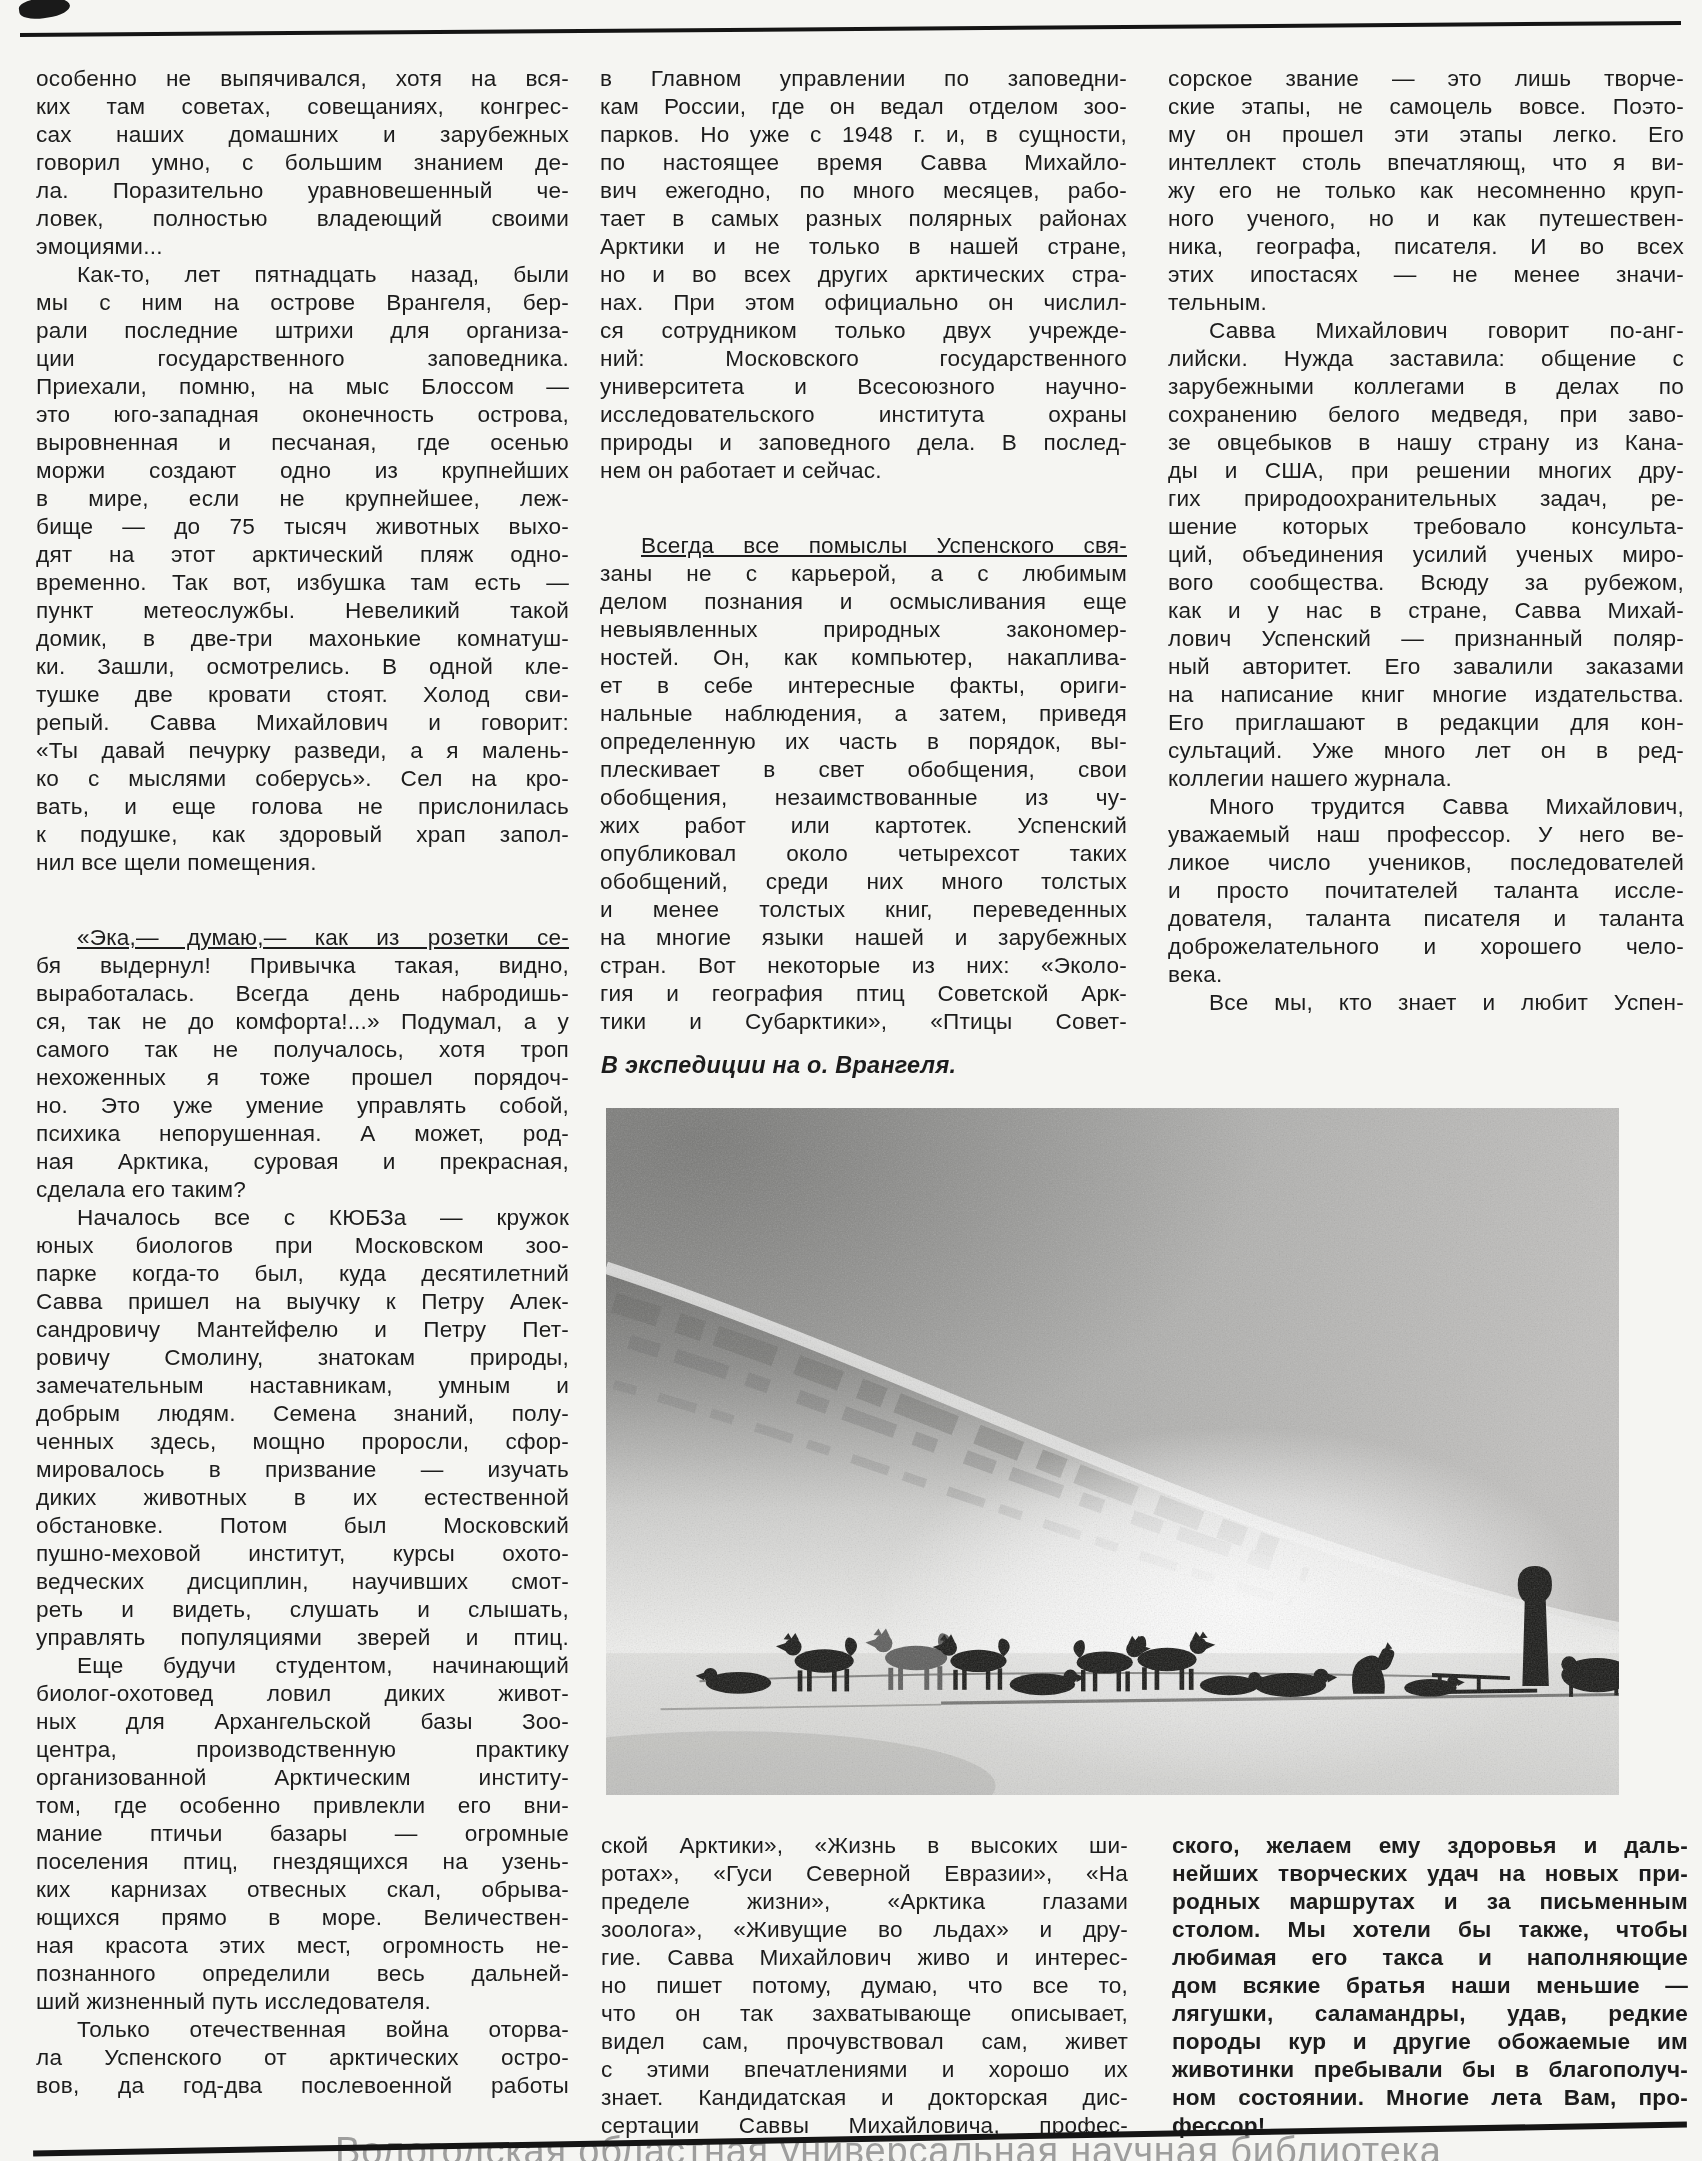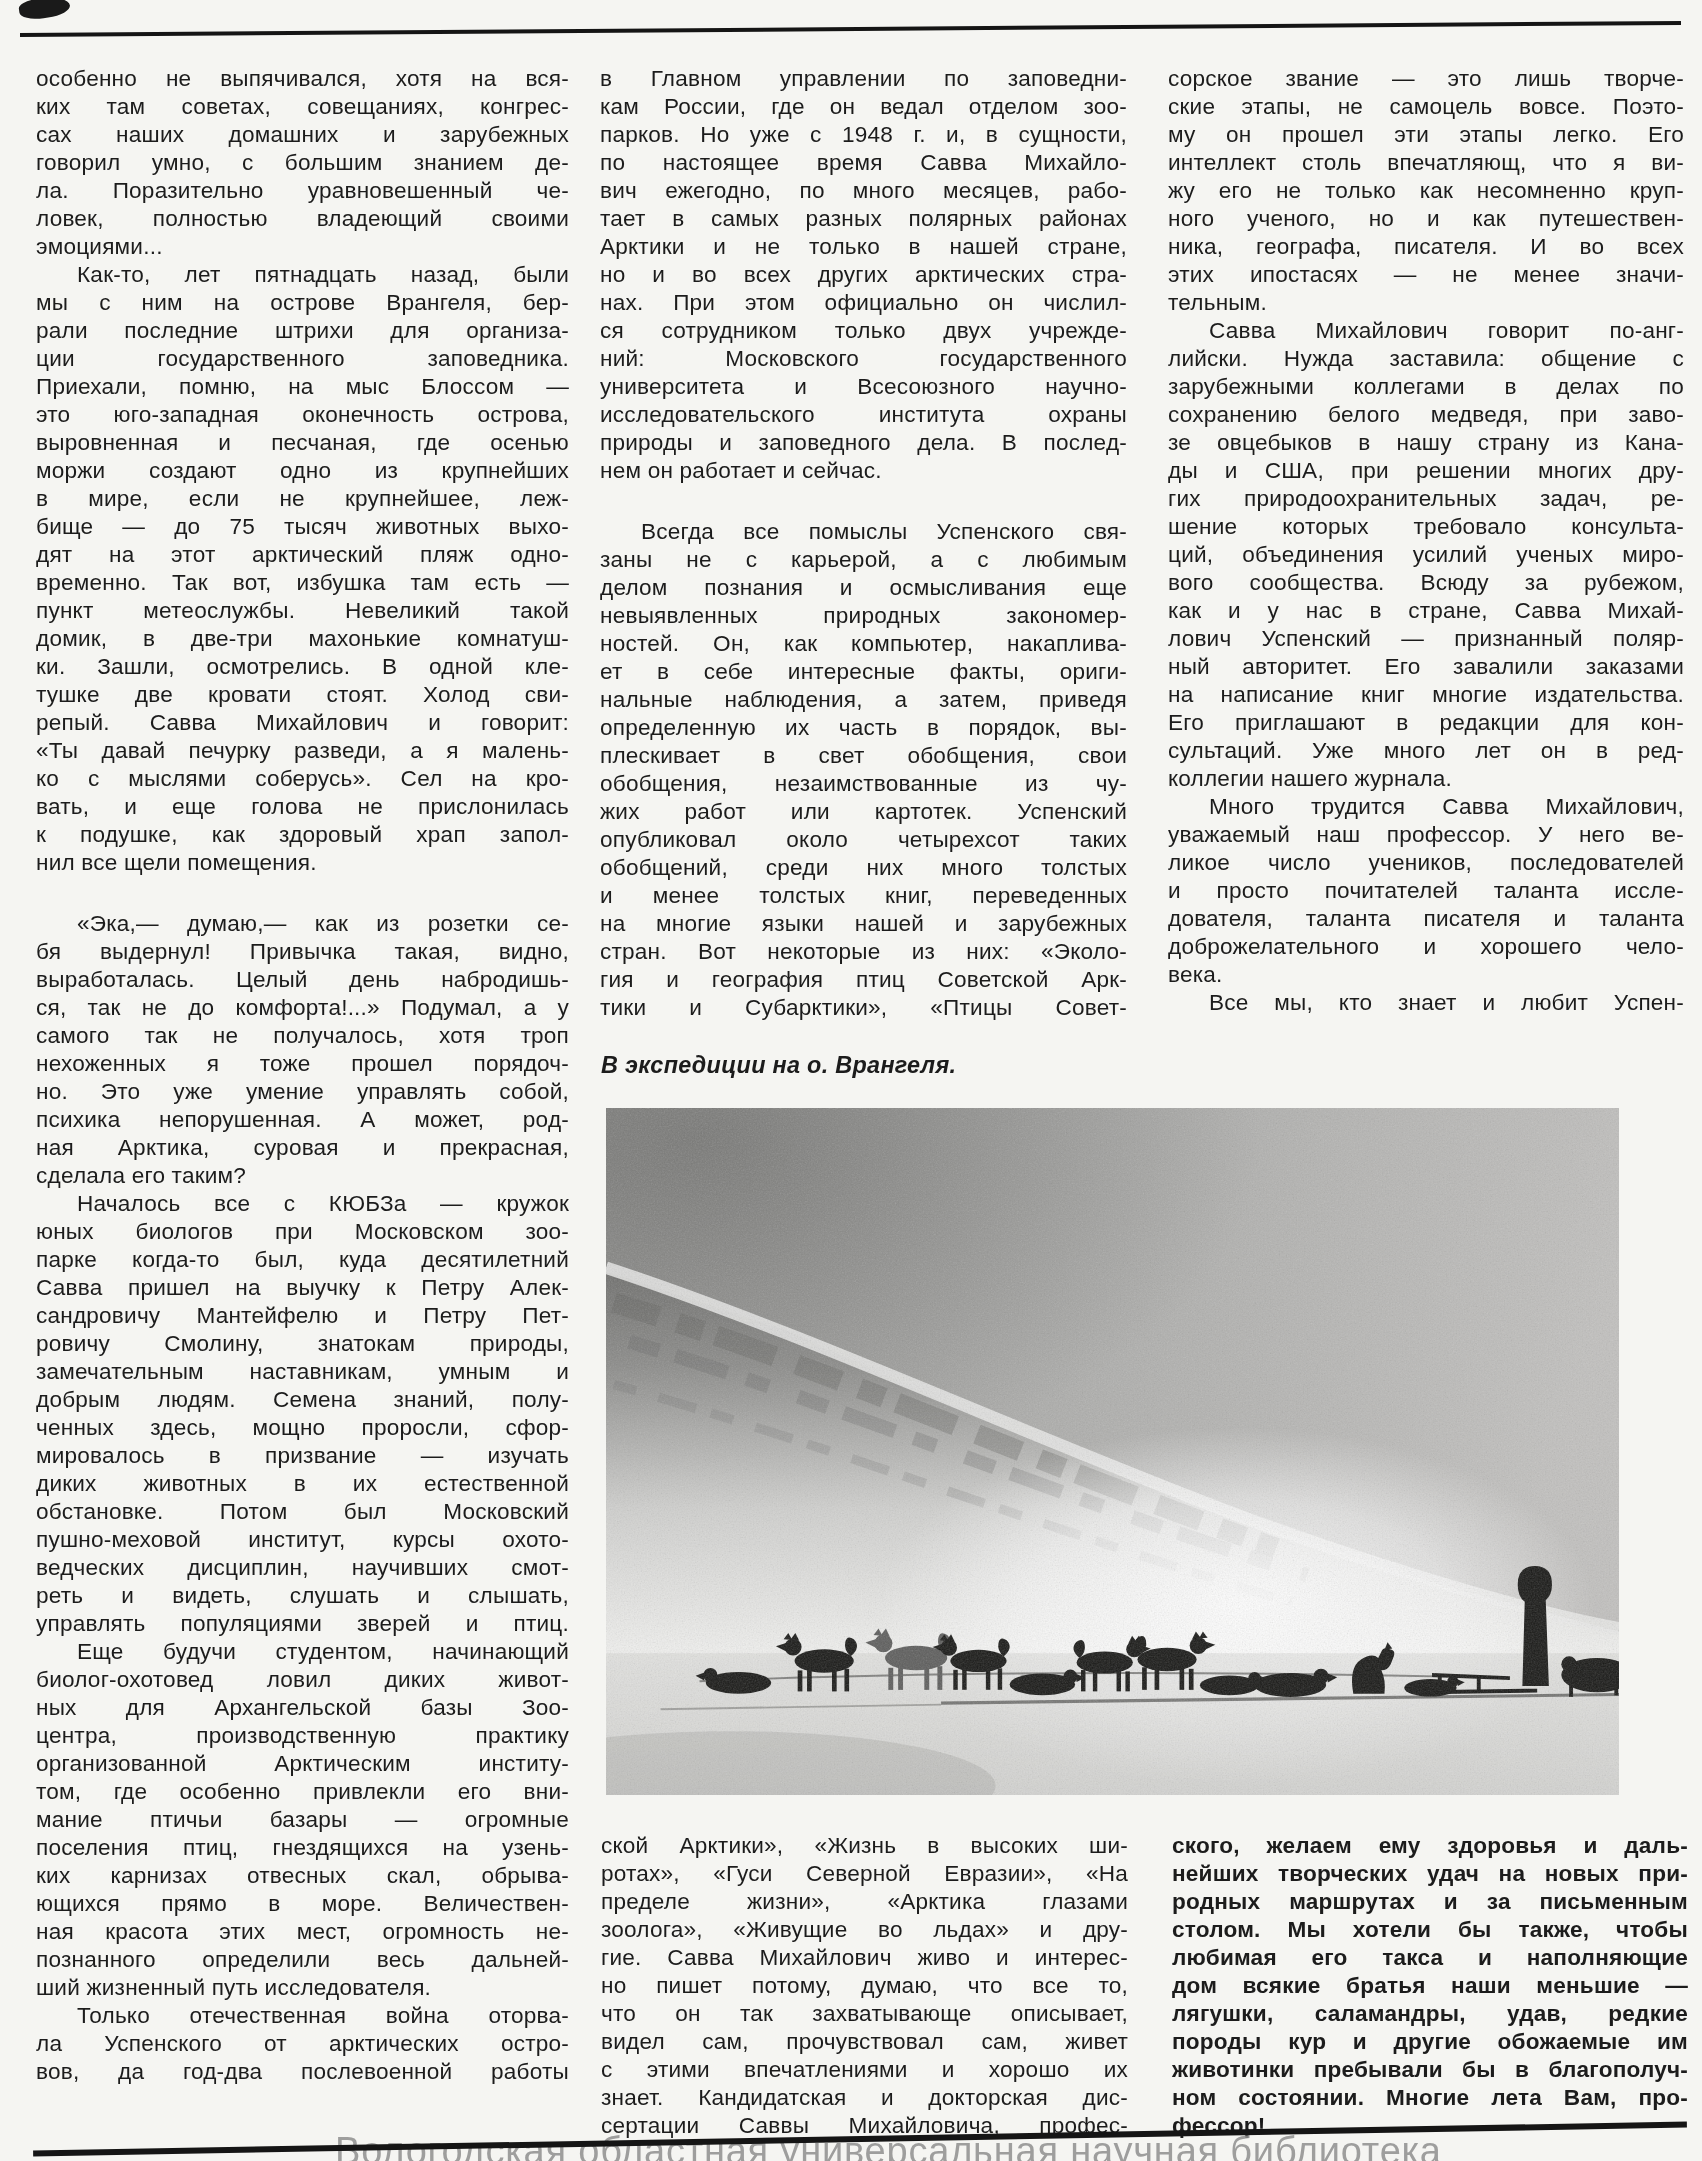--- a/index.html
+++ b/index.html
@@ -24,21 +24,21 @@
     line-height:28px;
     letter-spacing:0.2px;
   }
   .line{
     text-align:justify;
     text-align-last:justify;
     white-space:normal;
   }
   .line.plast{text-align-last:left;}
   .line.ind{text-indent:41px;}
-  .line.gap{margin-top:33px;}
+  .line.gap{margin-top:47px;text-decoration:underline;}
   .caption{
     position:absolute;left:601px;top:1052px;
     font-size:23.4px;font-weight:700;letter-spacing:0.3px;font-style:italic;
   }
   .photo{
     position:absolute;left:606px;top:1108px;width:1013px;height:687px;
     background:#b5b5b3;
   }
   .photo svg{display:block;width:100%;height:100%;}
   .watermark{
@@ -82,21 +82,21 @@
       <div class="line">ки. Зашли, осмотрелись. В одной кле-</div>
       <div class="line">тушке две кровати стоят. Холод сви-</div>
       <div class="line">репый. Савва Михайлович и говорит:</div>
       <div class="line">«Ты давай печурку разведи, а я малень-</div>
       <div class="line">ко с мыслями соберусь». Сел на кро-</div>
       <div class="line">вать, и еще голова не прислонилась</div>
       <div class="line">к подушке, как здоровый храп запол-</div>
       <div class="line plast">нил все щели помещения.</div>
       <div class="line ind gap">«Эка,— думаю,— как из розетки се-</div>
       <div class="line">бя выдернул! Привычка такая, видно,</div>
-      <div class="line">выработалась. Целый день набродишь-</div>
+      <div class="line">выработалась. Всегда день набродишь-</div>
       <div class="line">ся, так не до комфорта!...» Подумал, а у</div>
       <div class="line">самого так не получалось, хотя троп</div>
       <div class="line">нехоженных я тоже прошел порядоч-</div>
       <div class="line">но. Это уже умение управлять собой,</div>
       <div class="line">психика непорушенная. А может, род-</div>
       <div class="line">ная Арктика, суровая и прекрасная,</div>
       <div class="line plast">сделала его таким?</div>
       <div class="line ind">Началось все с КЮБЗа — кружок</div>
       <div class="line">юных биологов при Московском зоо-</div>
       <div class="line">парке когда-то был, куда десятилетний</div>

